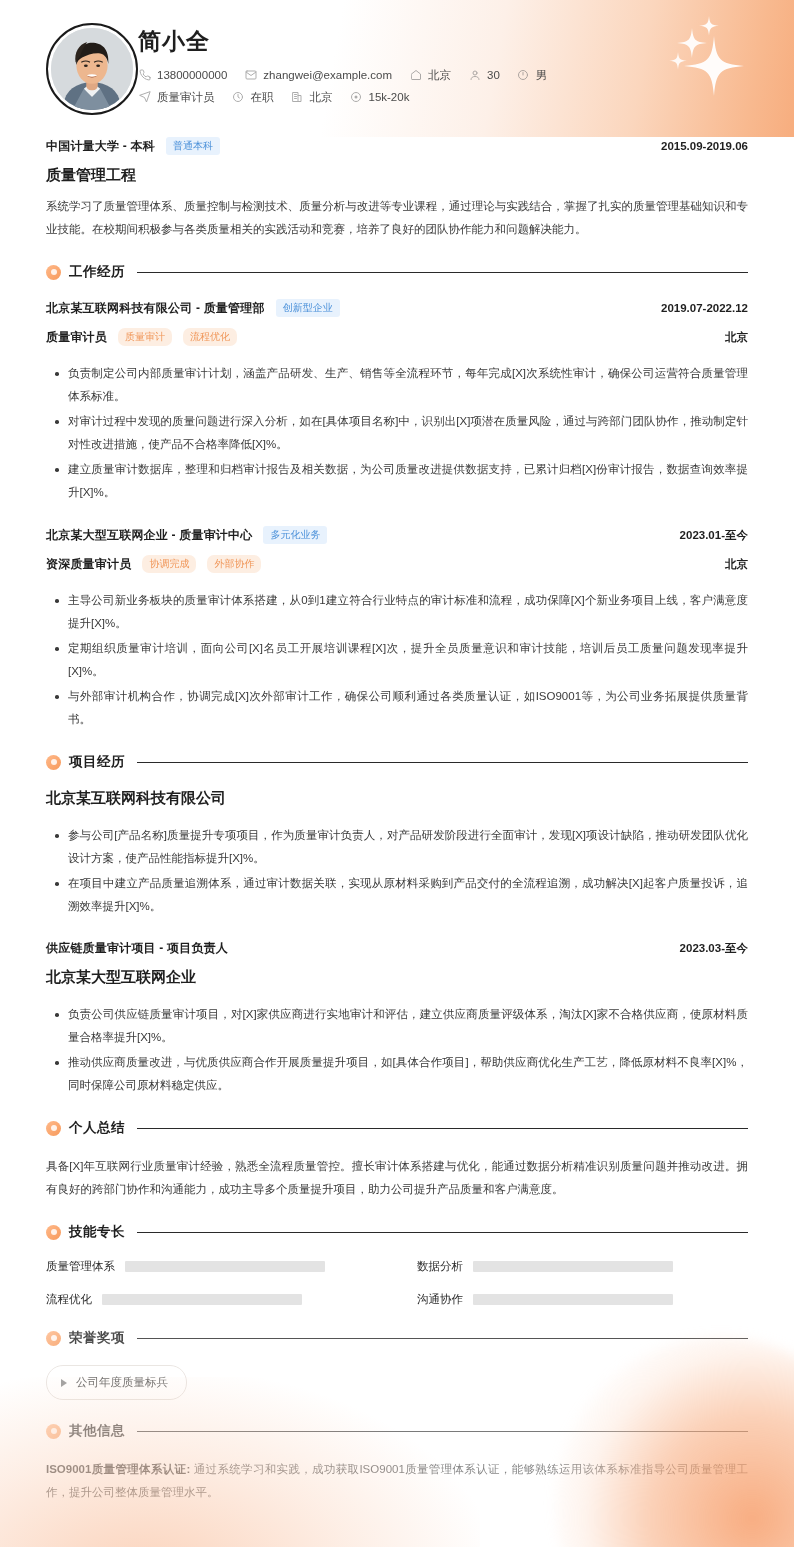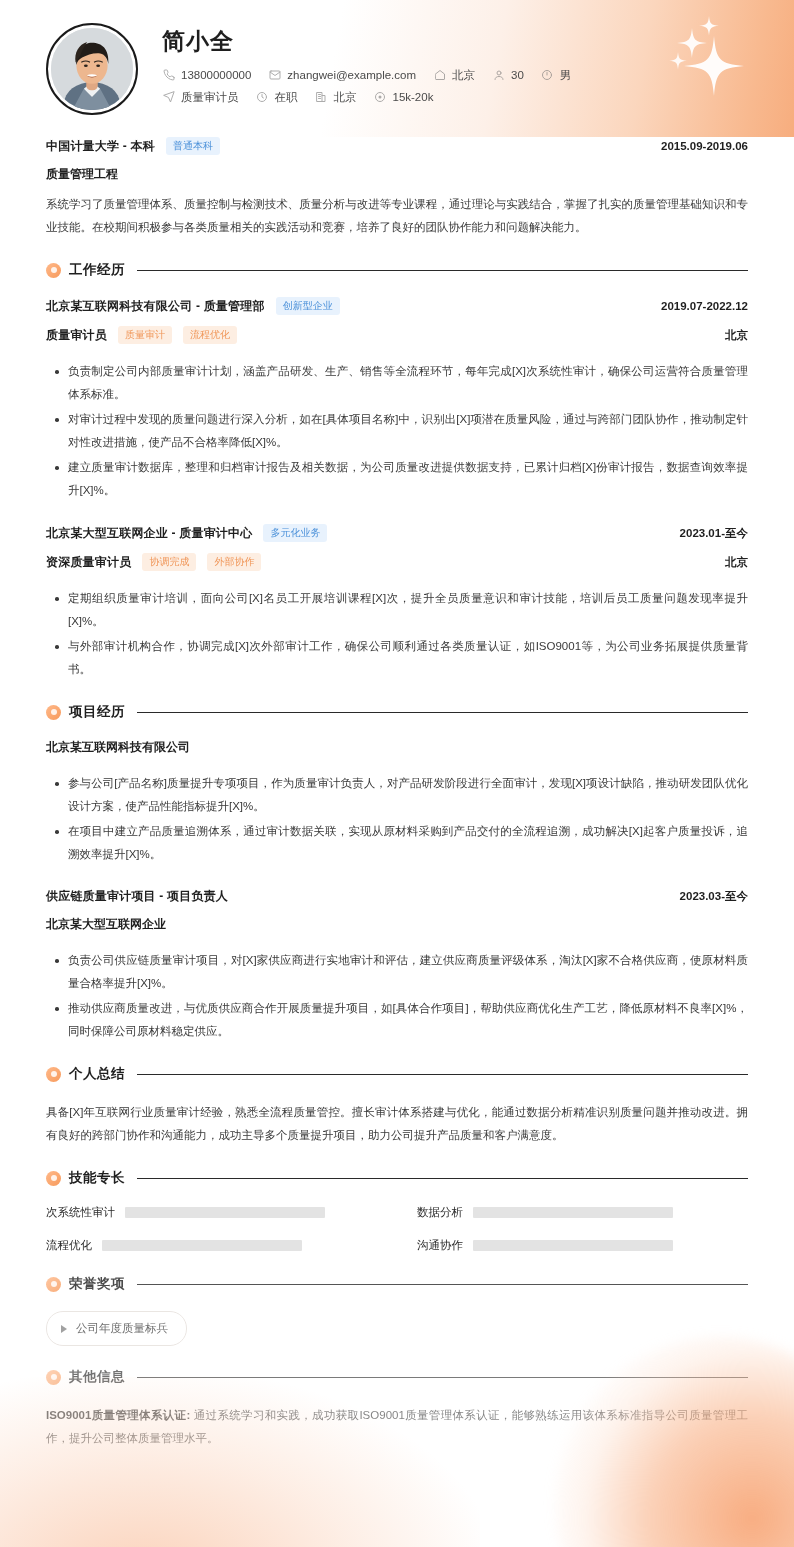--- a/index.html
+++ b/index.html
@@ -52,21 +52,20 @@
   }
   .avatar {
     width: 100%;
     height: 100%;
     border-radius: 50%;
     overflow: hidden;
     background: #d9dde0;
     display: block;
   }
   .header-info {
-    margin-left: 24px;
     padding-top: 4px;
   }
   .name {
     font-size: 23px;
     font-weight: bold;
     color: #1f1f1f;
     letter-spacing: 1px;
     line-height: 1.2;
     margin-bottom: 13px;
   }
@@ -178,24 +177,24 @@
   .tag {
     display: inline-block;
     font-size: 10px;
     line-height: 1;
     padding: 4px 7px;
     border-radius: 3px;
     margin-left: 11px;
     white-space: nowrap;
   }
   .tag.blue { background: #e8f2fd; color: #4a90d9; }
-  .tag.orange { background: #fdeee2; color: #f0975a; }
+  .tag.orange { background: #fdeee2; color: #f0975a; border-radius: 7px; }
 
   .entry-sub {
-    font-size: 12px;
+    font-size: 15px;
     font-weight: bold;
     color: #1f1f1f;
     margin-bottom: 10px;
   }
 
   .bullets { list-style: none; margin-top: 16px; }
   .bullets li {
     position: relative;
     font-size: 11.5px;
     line-height: 2.0;
@@ -510,20 +509,21 @@
         </div>
         <div class="entry-row">
           <div class="entry-left">
             <span class="entry-title">资深质量审计员</span>
             <span class="tag orange">协调完成</span>
             <span class="tag orange">外部协作</span>
           </div>
           <span class="entry-right">北京</span>
         </div>
         <ul class="bullets">
+          <li>主导公司新业务板块的质量审计体系搭建，从0到1建立符合行业特点的审计标准和流程，成功保障[X]个新业务项目上线，客户满意度提升[X]%。</li>
           <li>定期组织质量审计培训，面向公司[X]名员工开展培训课程[X]次，提升全员质量意识和审计技能，培训后员工质量问题发现率提升[X]%。</li>
           <li>与外部审计机构合作，协调完成[X]次外部审计工作，确保公司顺利通过各类质量认证，如ISO9001等，为公司业务拓展提供质量背书。</li>
         </ul>
       </div>
     </div>
 
     <div class="section">
       <div class="sec-head">
         <span class="sec-icon"></span>
         <span class="sec-title">项目经历</span>
@@ -564,21 +564,21 @@
 
     <div class="section">
       <div class="sec-head">
         <span class="sec-icon"></span>
         <span class="sec-title">技能专长</span>
         <span class="sec-rule"></span>
       </div>
 
       <div class="skills-grid">
         <div class="skill">
-          <span class="skill-name">次系统性审计</span>
+          <span class="skill-name">质量管理体系</span>
           <span class="skill-track">
             <span class="skill-fill" style="width: 83%;"></span>
           </span>
         </div>
         <div class="skill">
           <span class="skill-name">数据分析</span>
           <span class="skill-track">
             <span class="skill-fill" style="width: 72%;"></span>
           </span>
         </div>

